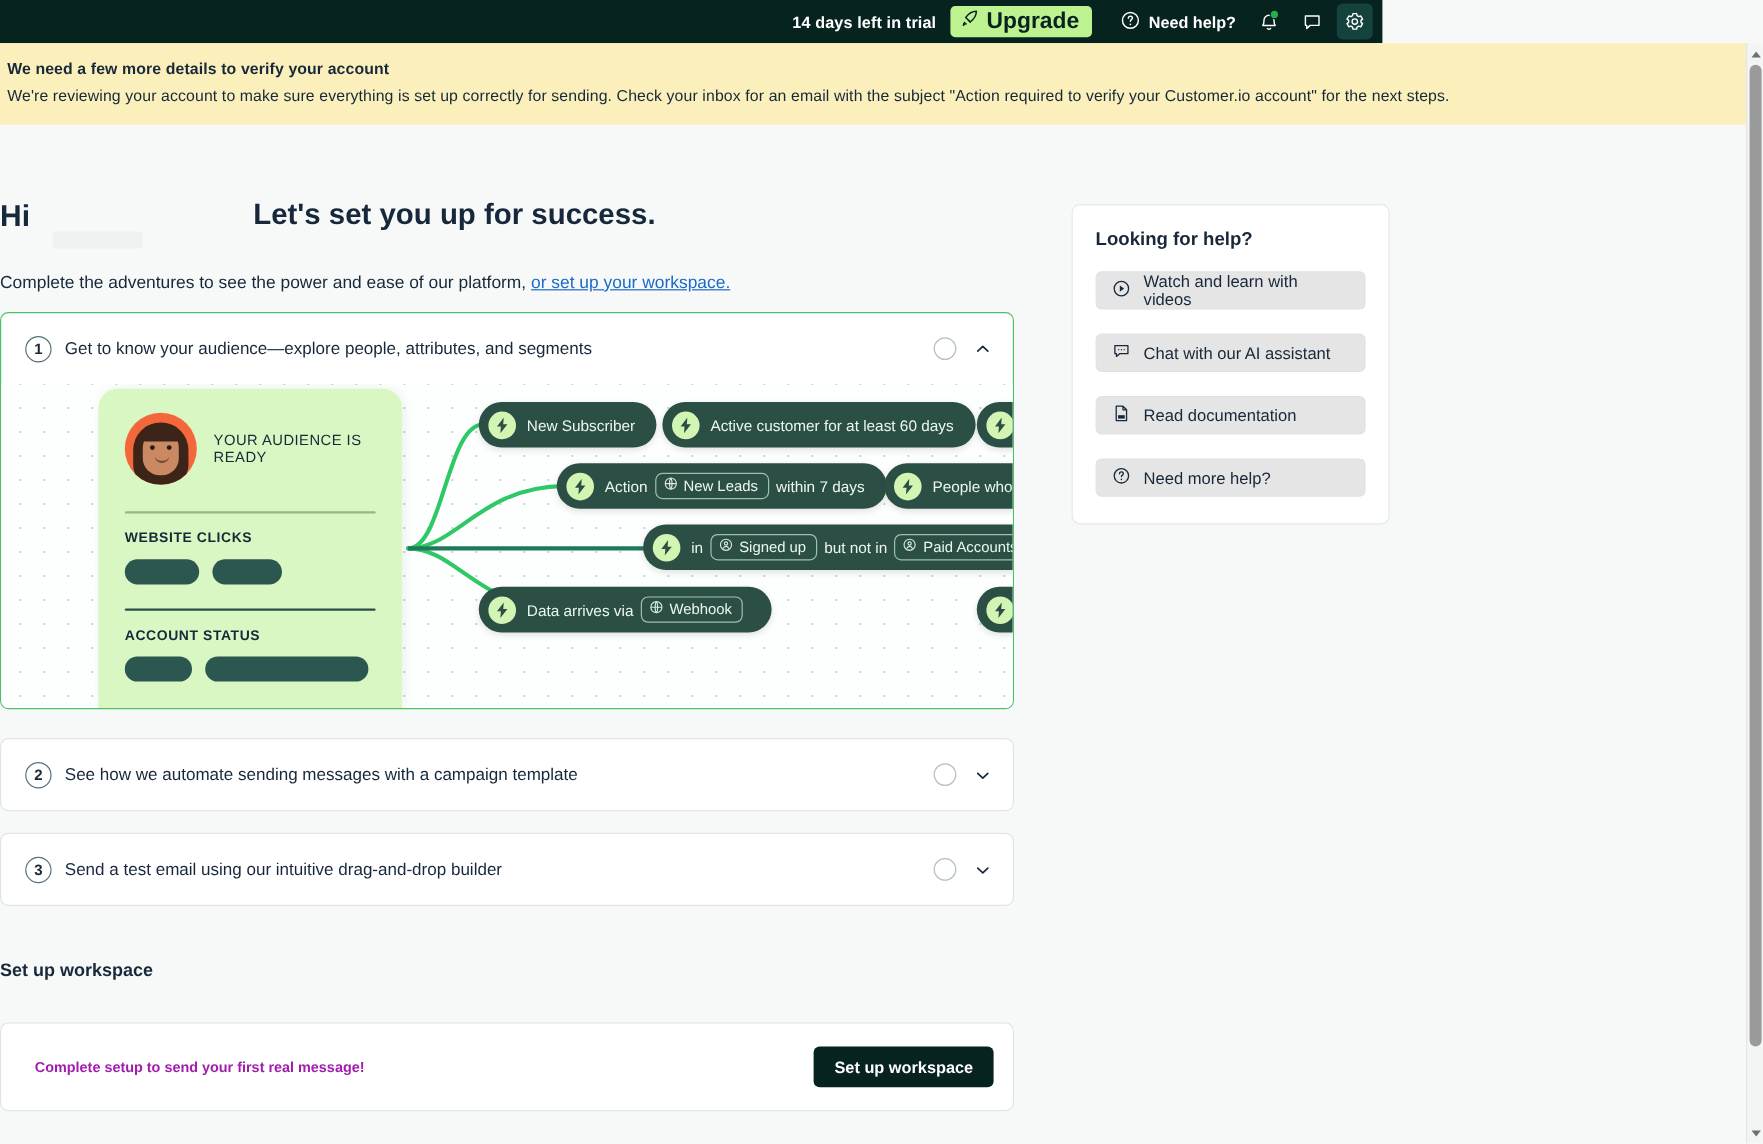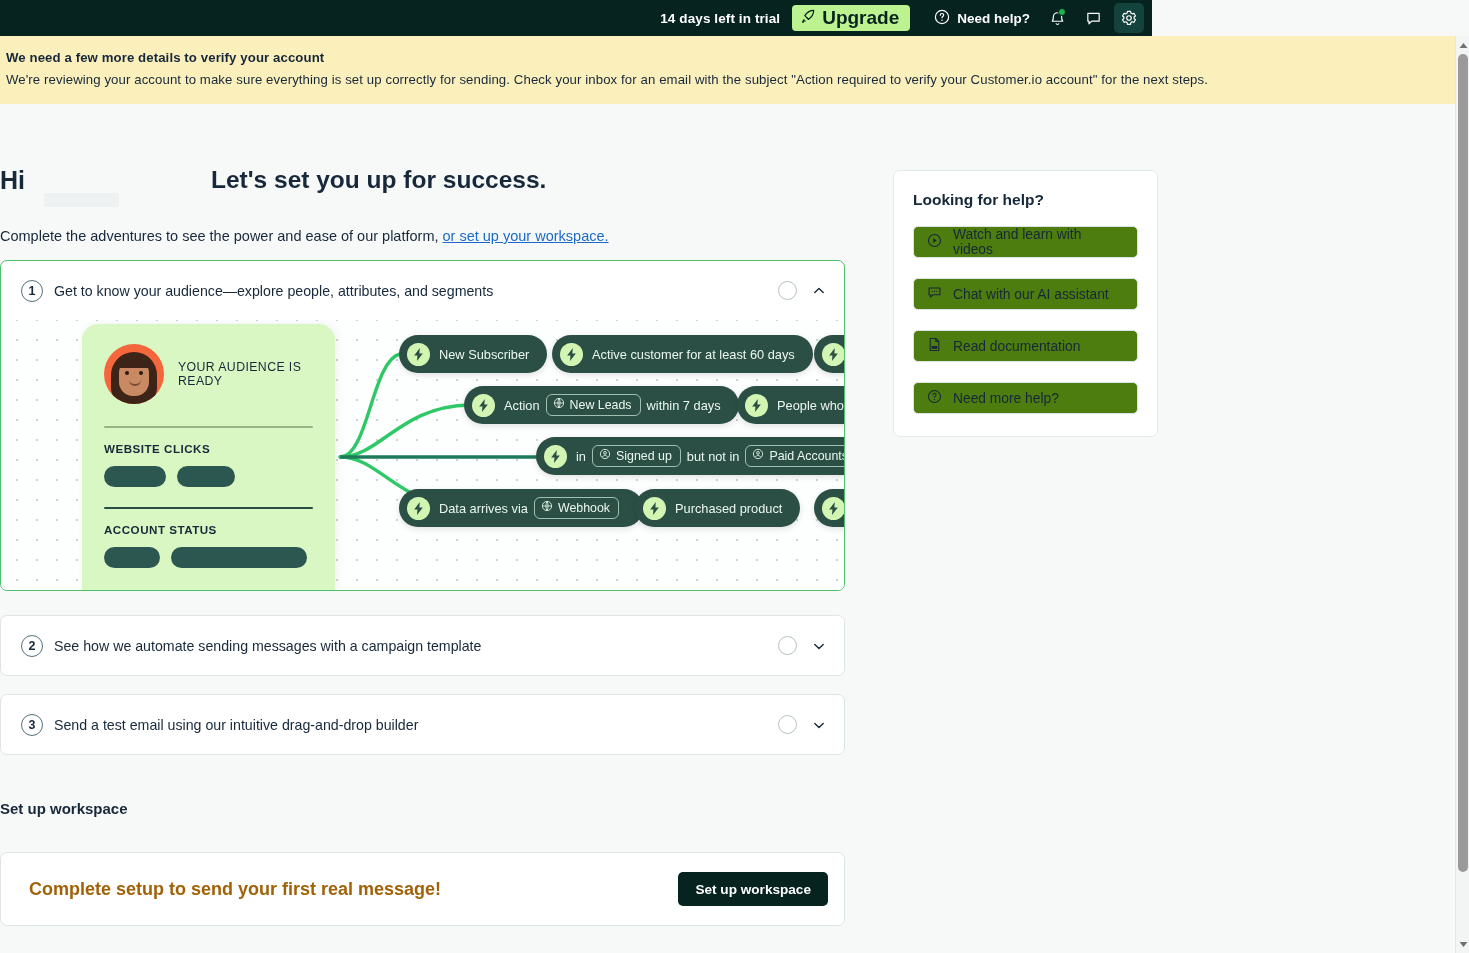--- a/index.html
+++ b/index.html
@@ -179,39 +179,39 @@
   .sw-title {
     position: absolute; top: 696px; left: 0;
     font-size: 15px; font-weight: bold; color: #17283a;
   }
   .sw-card {
     position: absolute; top: 748px; left: 0; width: 845px; height: 74px;
     background: #ffffff; border: 1px solid #dfe5e5; border-radius: 7px;
     display: flex; align-items: center; justify-content: space-between;
     padding: 0 16px 0 28px;
   }
-  .sw-text { font-size: 18px; font-weight: bold; color: #a16207; }
+  .sw-text { font-size: 12px; font-weight: bold; color: #a21caf; }
   .sw-btn {
     background: #06231f; color: #ffffff; border: none; border-radius: 5px;
     height: 34px; padding: 0 17px; font-size: 13.6px; font-weight: bold;
     cursor: pointer; font-family: "Liberation Sans", sans-serif;
   }
 
   
   .help {
     position: absolute; top: 66px; left: 893px; width: 265px;
     background: #ffffff; border: 1px solid #e4e9e9; border-radius: 7px;
     padding: 20px 19px 22px 19px;
   }
   .help-title { font-size: 15.5px; font-weight: bold; color: #17283a; margin-bottom: 17px; }
   .help-item {
     height: 32px; border: 1px solid #dde3e3; border-radius: 5px;
     display: flex; align-items: center; gap: 11px; padding: 0 13px;
     font-size: 13.8px; color: #17283a; margin-bottom: 20px; cursor: pointer;
-    background: #4d7c0f;
+    background: #e5e5e5;
   }
   .help-item:last-child { margin-bottom: 0; }
 
   
   .sbar {
     position: absolute; top: 36px; right: 0; width: 14px; height: 917px;
     background: #f3f5f5; border-left: 1px solid #e2e6e6;
   }
   .sb-arrow { position:absolute; left:0; width:14px; height:14px; display:flex;align-items:center;justify-content:center;}
   .sb-up { top: 2px; } .sb-down { bottom: 2px; }
@@ -440,28 +440,20 @@
             <span>
               <svg width="12" height="12" viewBox="0 0 14 14" fill="none" stroke="#d8ecdd" stroke-width="1.1">
                   <circle cx="7" cy="7" r="5.4"></circle>
                   <path d="M1.7 7h10.6M7 1.6c1.6 1.6 1.6 9.2 0 10.8M7 1.6C5.4 3.2 5.4 10.8 7 12.4"></path>
                 </svg>
             </span>
             <span>Webhook</span>
           </span>
         </div>
 
-        <div class="pill" style="left:634px; top:169px;">
-          <span class="bolt">
-            <svg width="11" height="13" viewBox="0 0 10 12" fill="#2c4f45">
-                <path d="M6.2 0 1 6.9h3L3.6 12 9 5.1H5.8z"></path>
-              </svg>
-          </span>
-          <span>Purchased product</span>
-        </div>
 
         <div class="pill" style="left:813px; top:169px; padding-right:8px;">
           <span class="bolt">
             <svg width="11" height="13" viewBox="0 0 10 12" fill="#2c4f45">
                 <path d="M6.2 0 1 6.9h3L3.6 12 9 5.1H5.8z"></path>
               </svg>
           </span>
         </div>
 
       </div>

